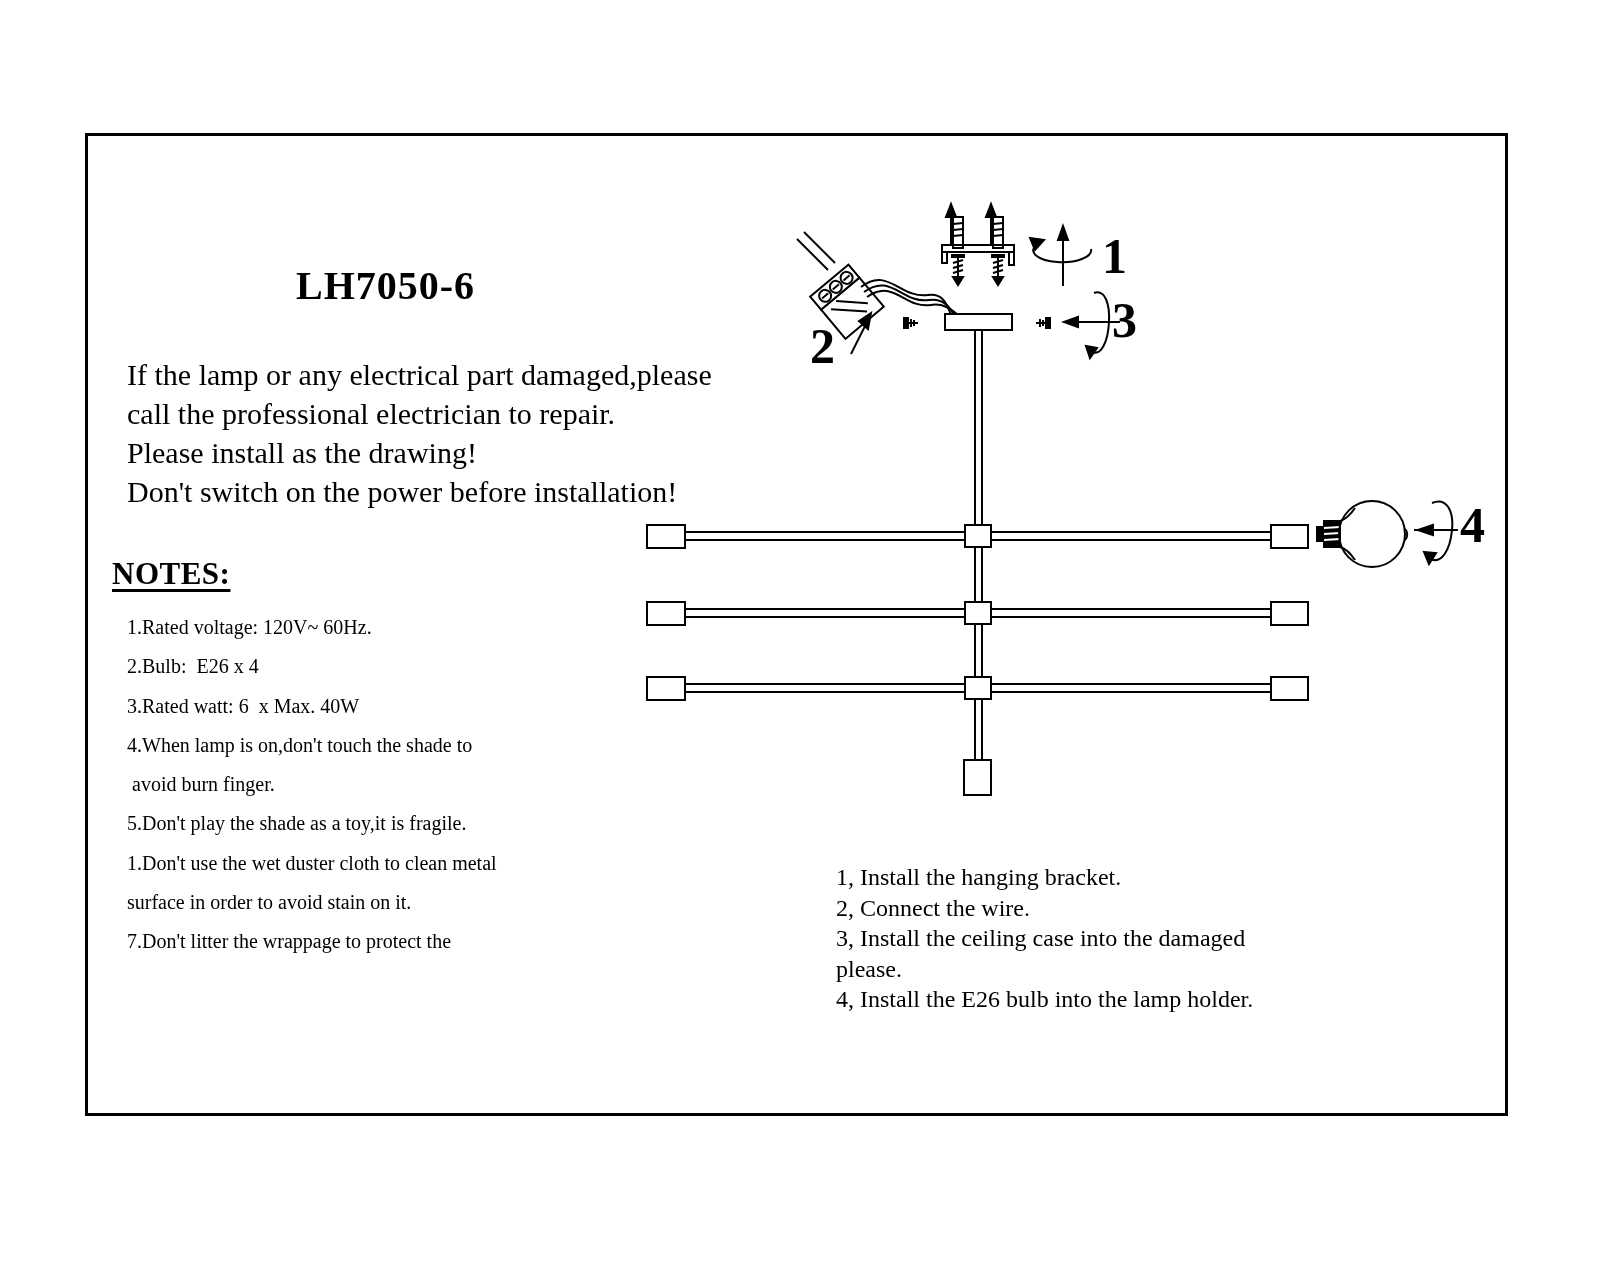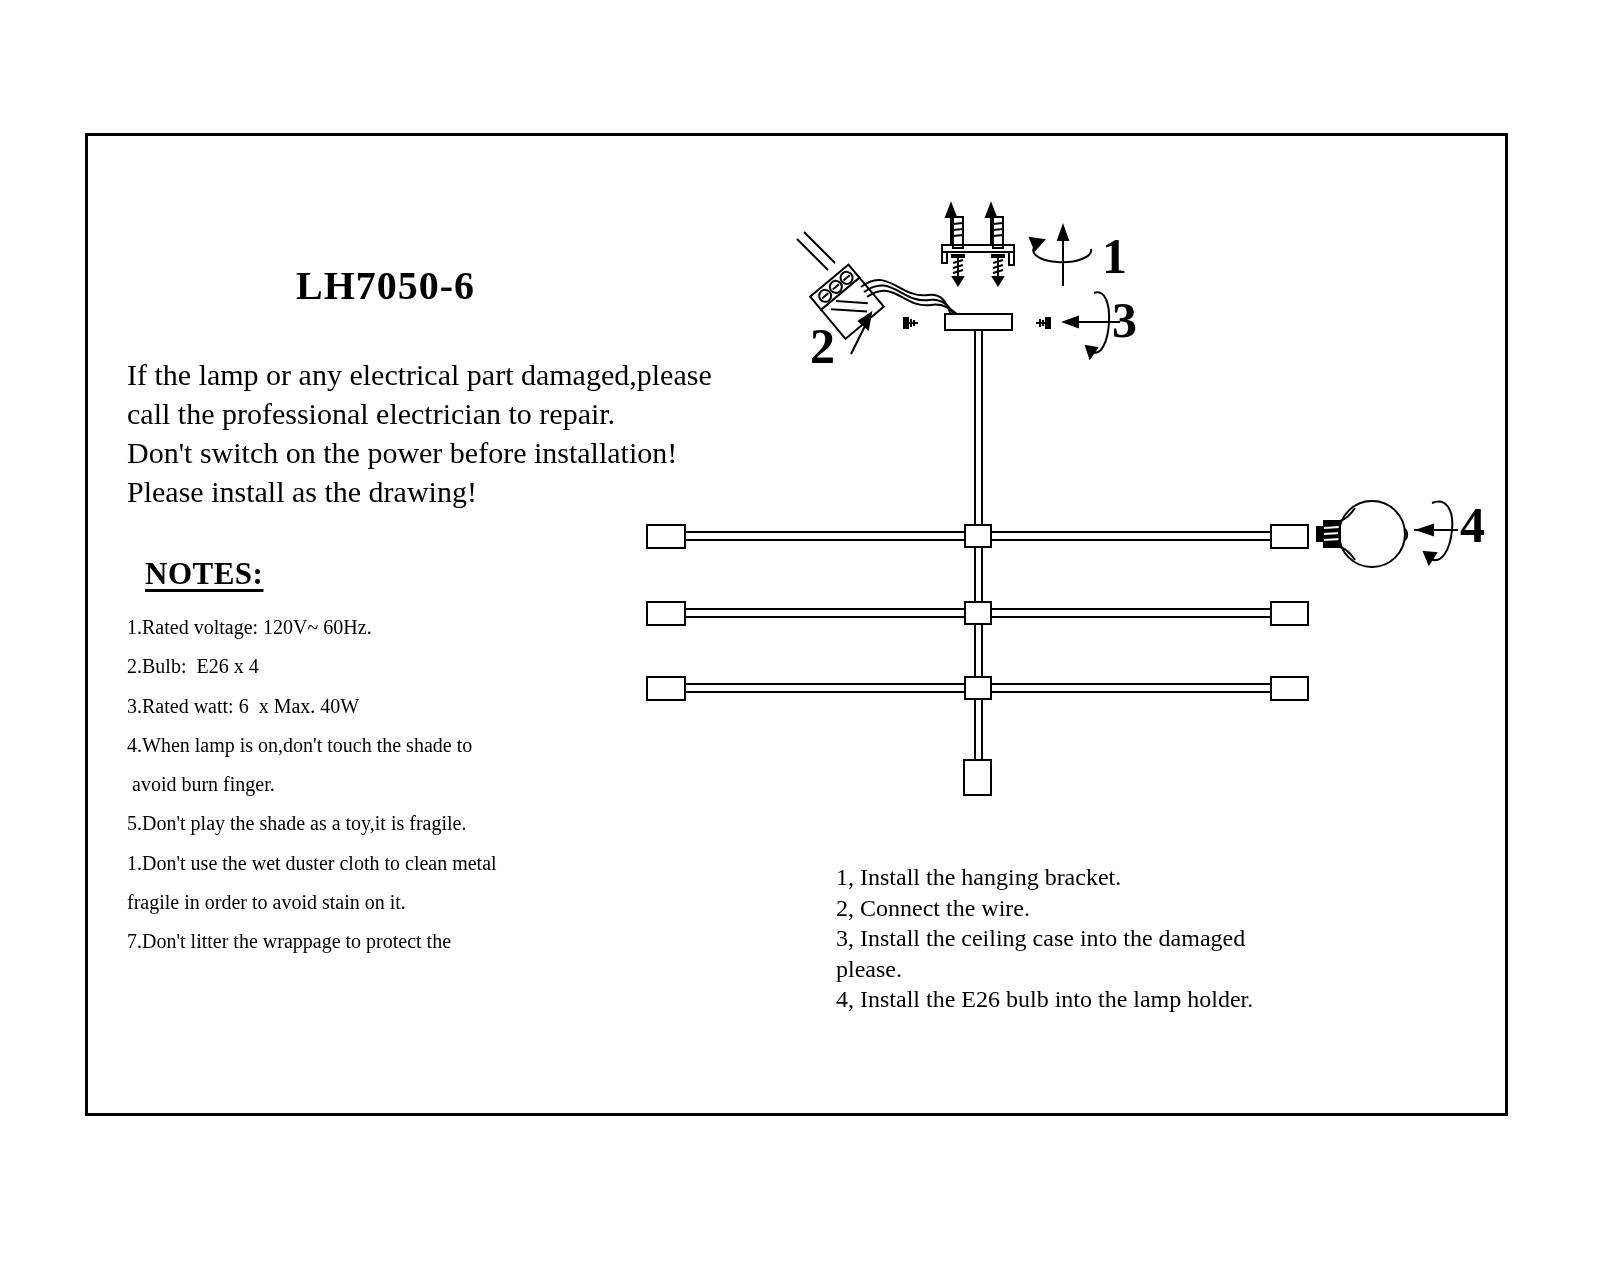--- a/index.html
+++ b/index.html
@@ -36,21 +36,21 @@
   }
   .warning {
     position: absolute;
     left: 127px;
     top: 355px;
     font-size: 30px;
     line-height: 39px;
   }
   .notes-heading {
     position: absolute;
-    left: 145px;
+    left: 112px;
     top: 556px;
     font-size: 31px;
     font-weight: bold;
     text-decoration: underline;
     text-underline-offset: 5px;
     letter-spacing: 0.5px;
   }
   .notes {
     position: absolute;
     left: 127px;
@@ -88,35 +88,35 @@
 
 <div class="page">
 
   <div class="border"></div>
 
   <div class="title">LH7050-6</div>
 
   <div class="warning">
     <div class="line">If the lamp or any electrical part damaged,please</div>
     <div class="line">call the professional electrician to repair.</div>
+    <div class="line">Please install as the drawing!</div>
     <div class="line">Don't switch on the power before installation!</div>
-    <div class="line">Please install as the drawing!</div>
   </div>
 
   <div class="notes-heading">NOTES:</div>
 
   <div class="notes">
     <div class="line">1.Rated voltage: 120V~ 60Hz.</div>
     <div class="line">2.Bulb:  E26 x 4</div>
     <div class="line">3.Rated watt: 6  x Max. 40W</div>
     <div class="line">4.When lamp is on,don't touch the shade to</div>
     <div class="line"> avoid burn finger.</div>
     <div class="line">5.Don't play the shade as a toy,it is fragile.</div>
     <div class="line">1.Don't use the wet duster cloth to clean metal</div>
-    <div class="line">fragile in order to avoid stain on it.</div>
+    <div class="line">surface in order to avoid stain on it.</div>
     <div class="line">7.Don't litter the wrappage to protect the</div>
   </div>
 
   <div class="steps">
     <div class="line">1, Install the hanging bracket.</div>
     <div class="line">2, Connect the wire.</div>
     <div class="line">3, Install the ceiling case into the damaged</div>
     <div class="line">please.</div>
     <div class="line">4, Install the E26 bulb into the lamp holder.</div>
   </div>

